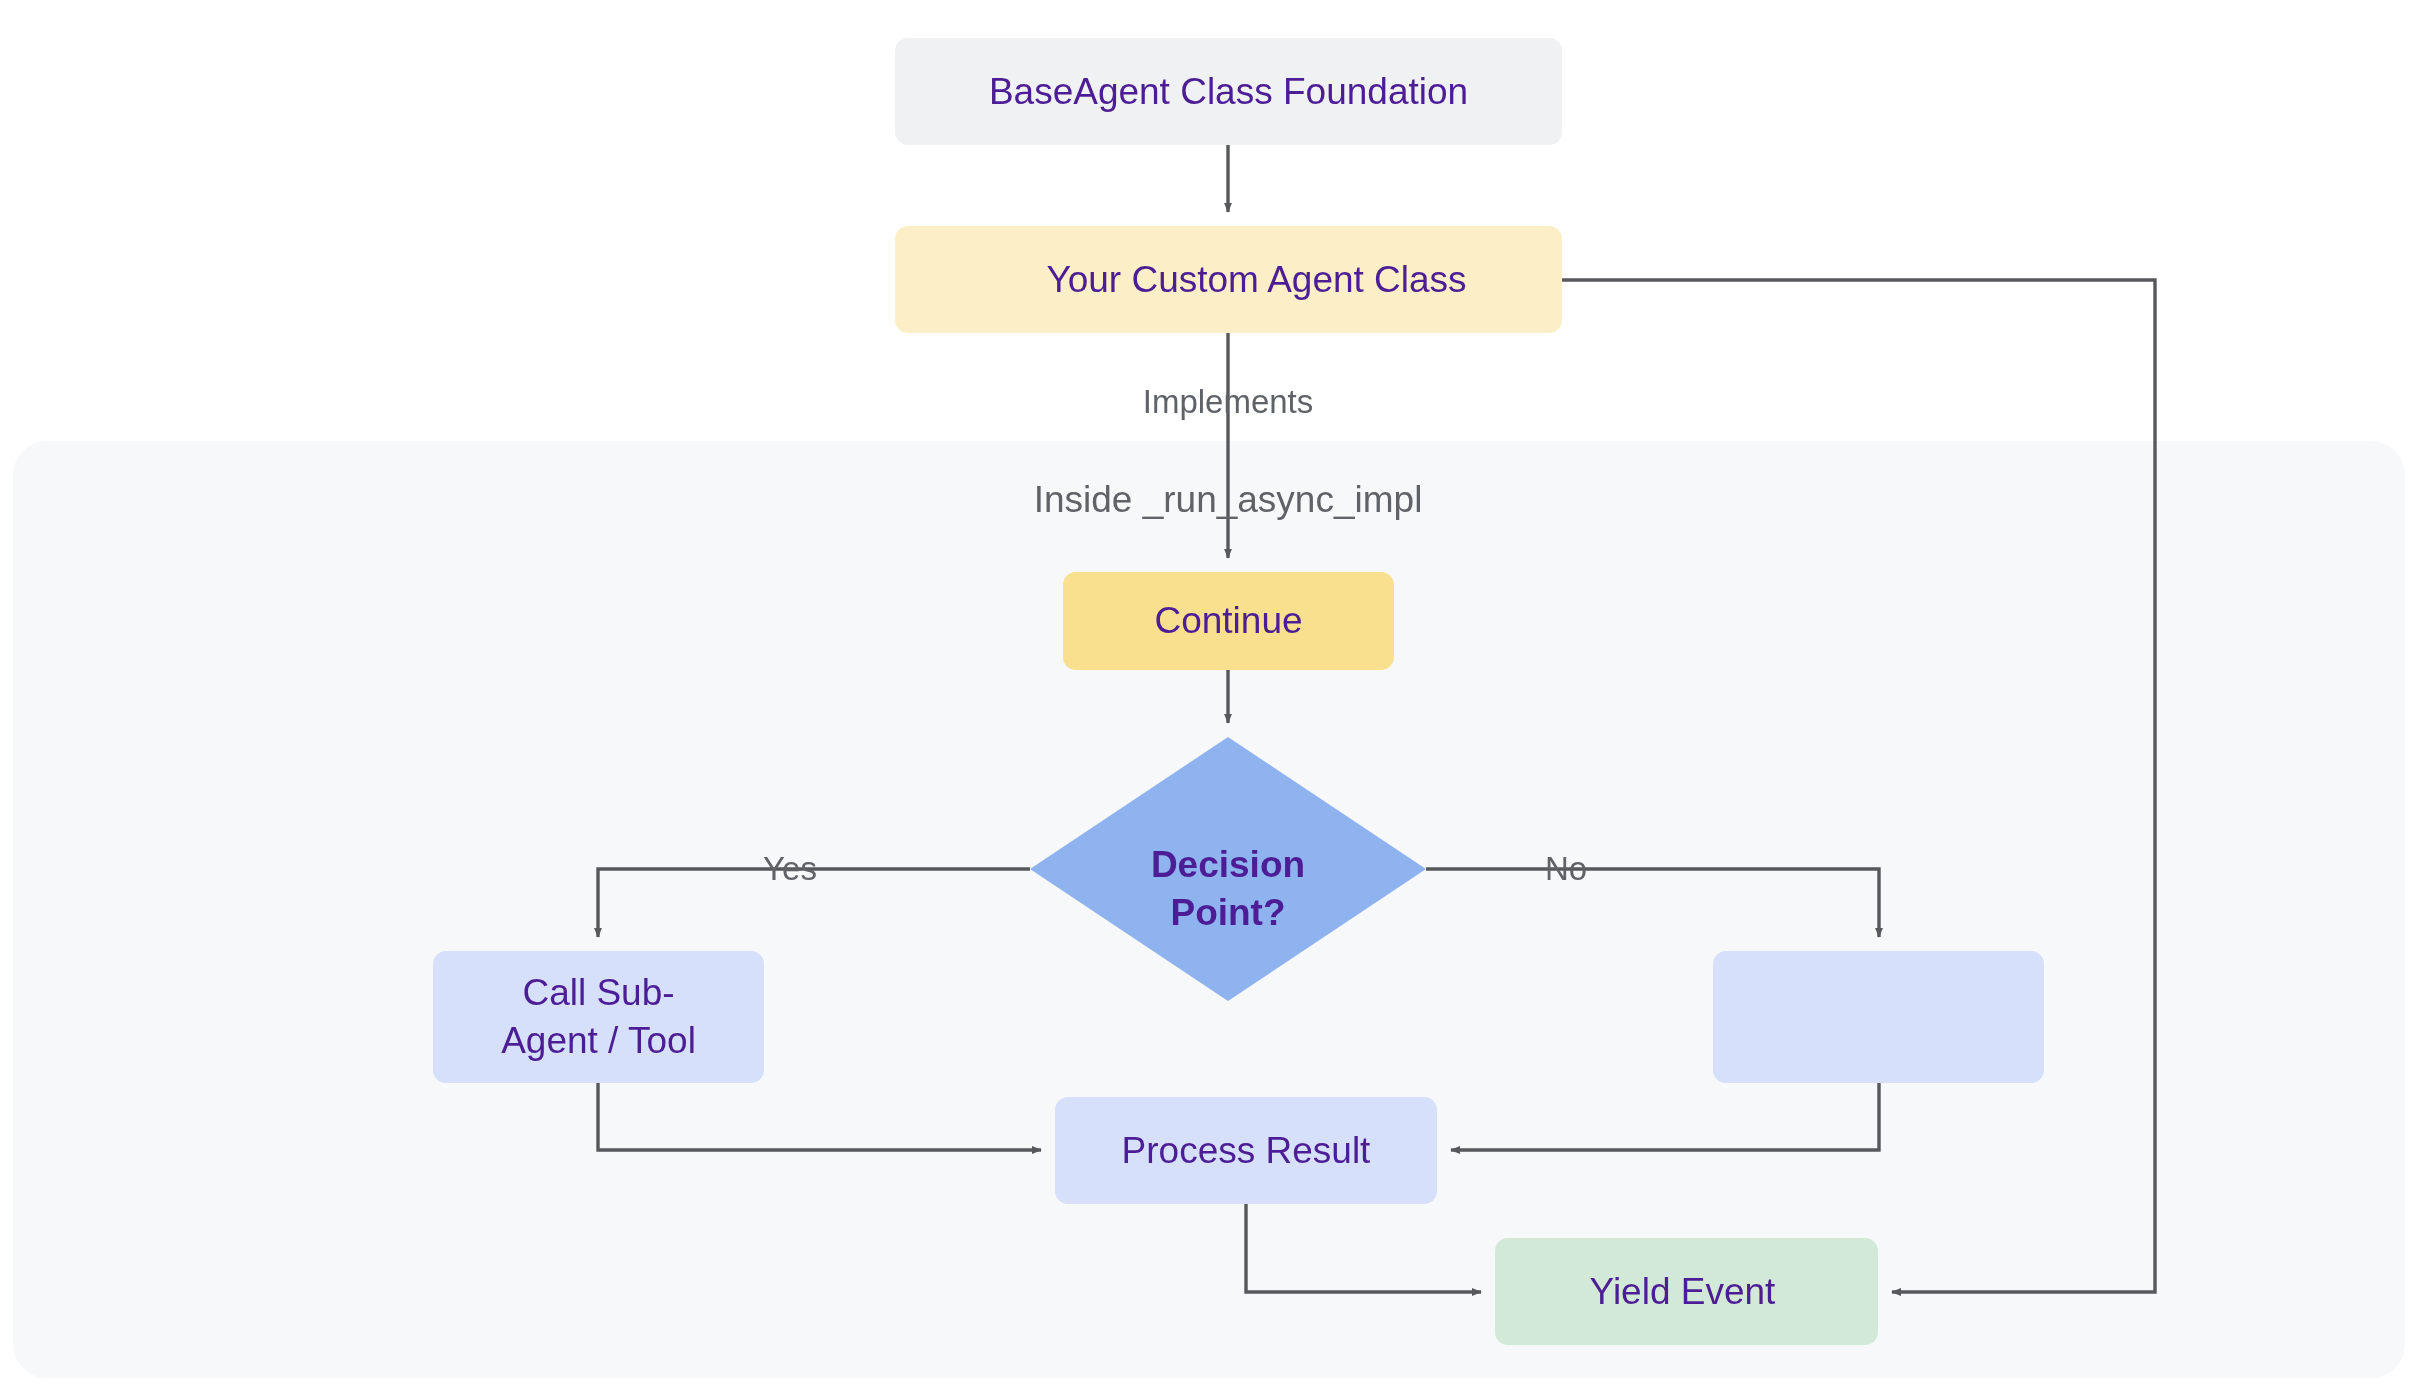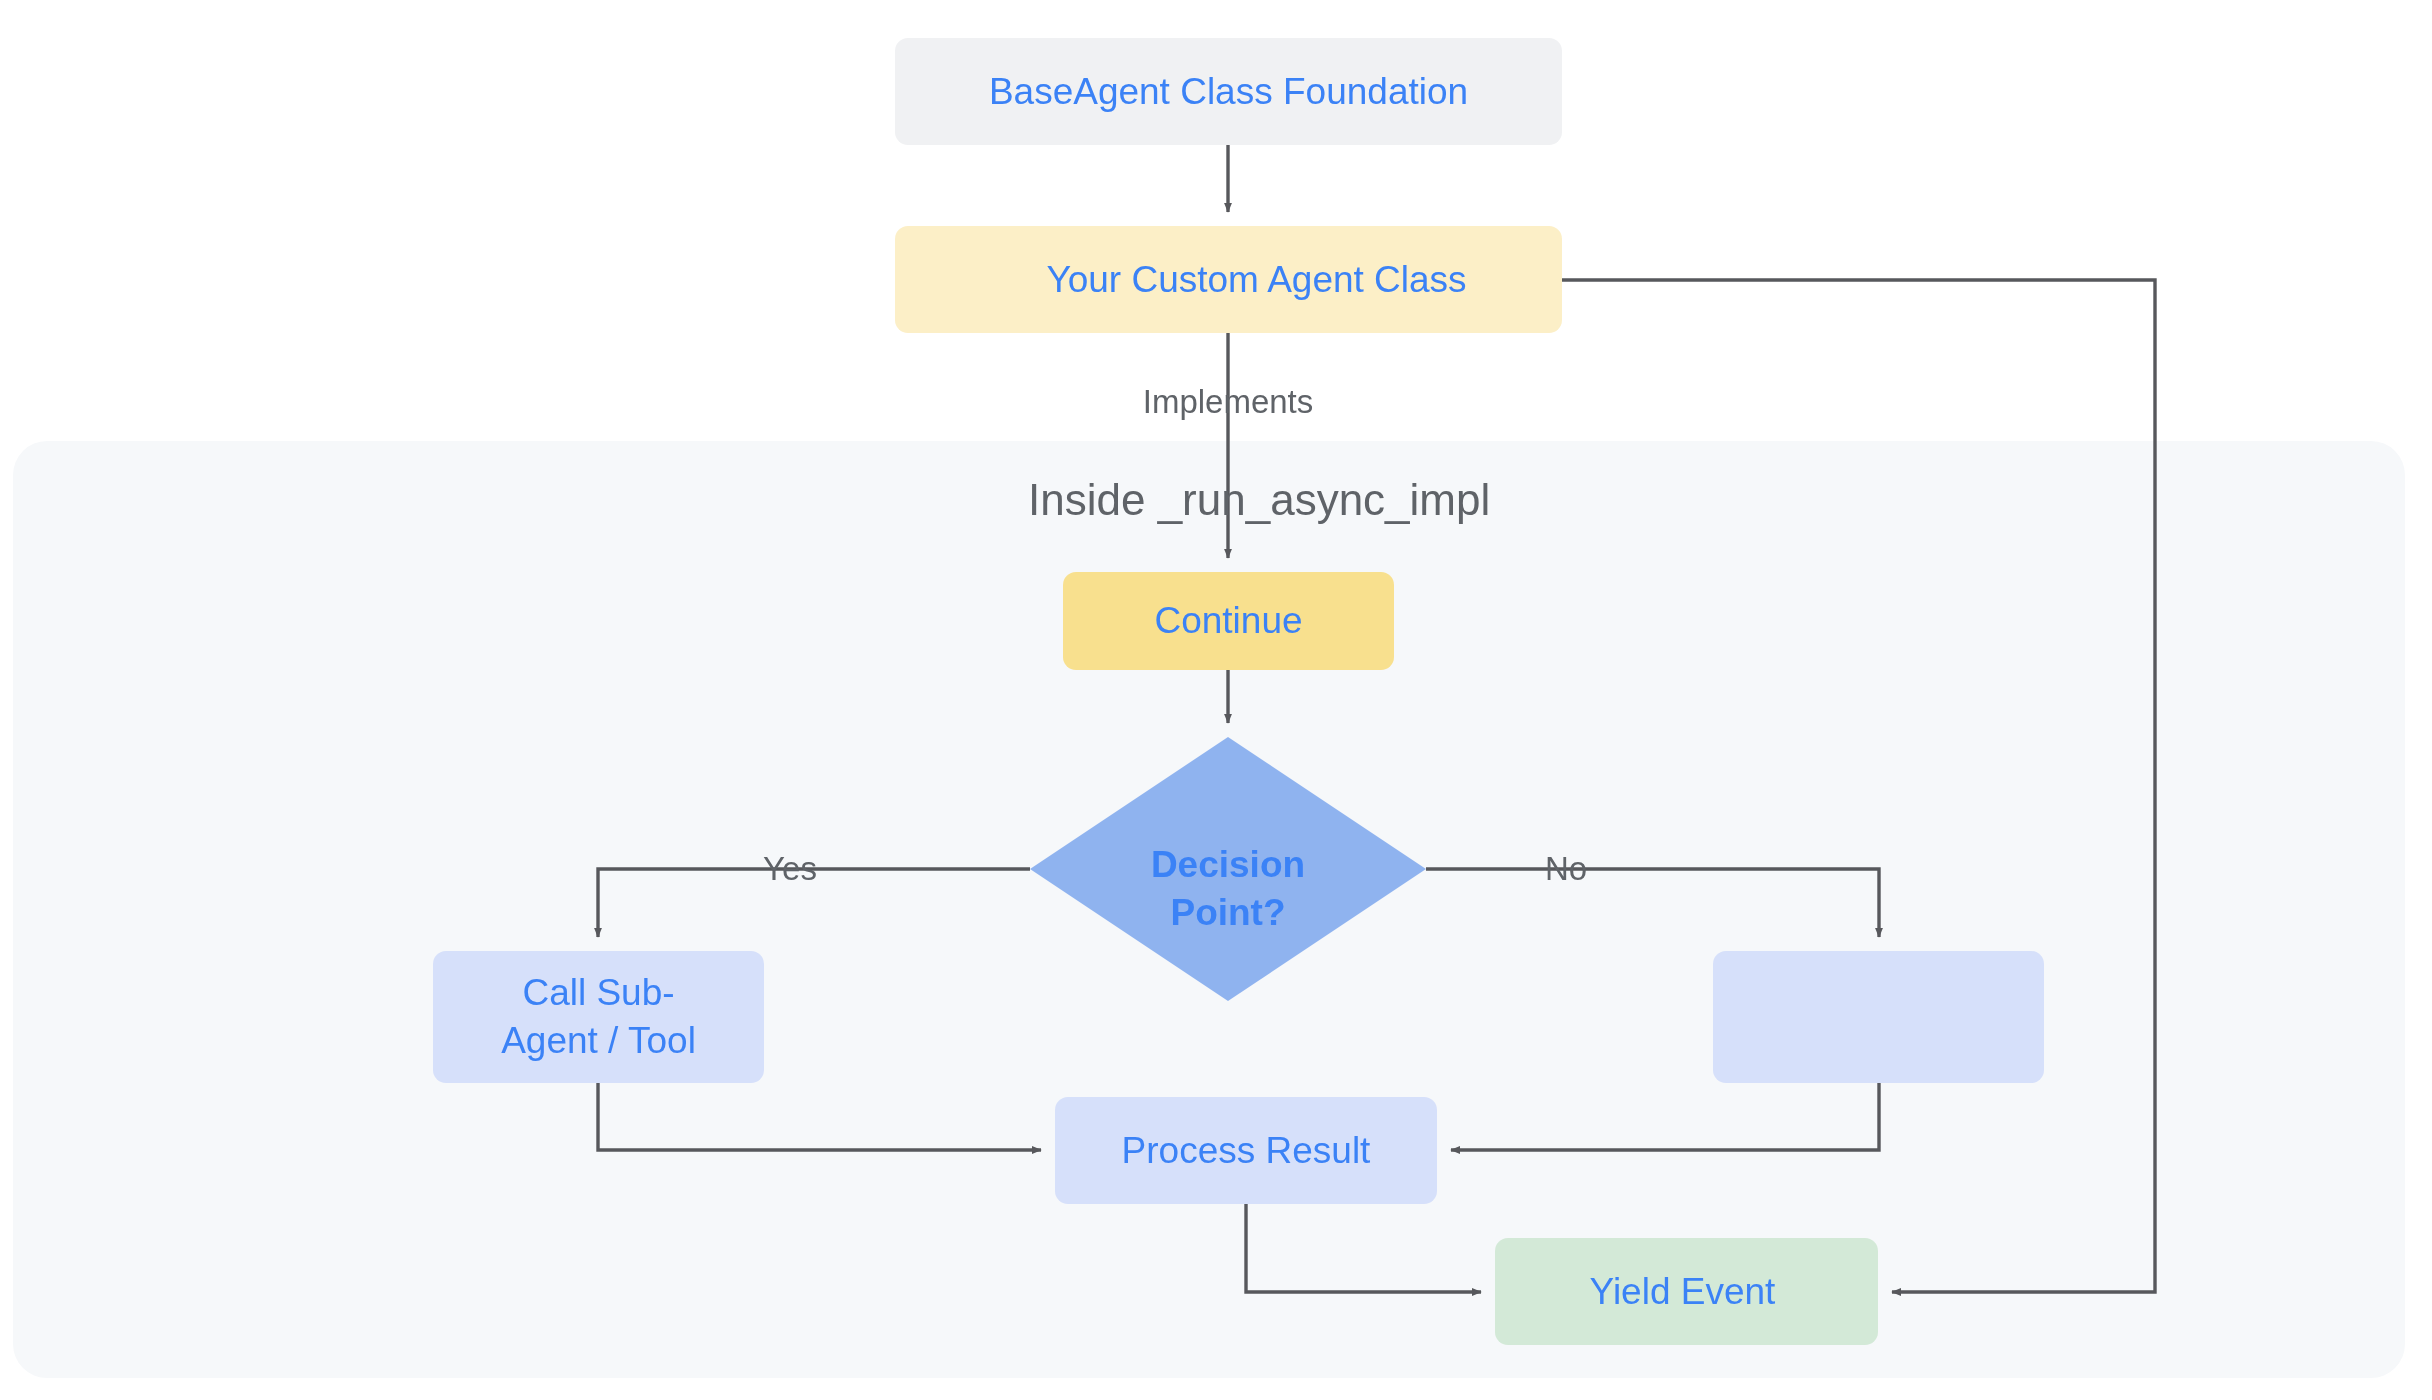--- a/index.html
+++ b/index.html
@@ -23,21 +23,21 @@
     top: 0;
     width: 2432px;
     height: 1400px;
   }
   .node-label {
     position: absolute;
     display: flex;
     align-items: center;
     justify-content: center;
     text-align: center;
-    color: #3b82f6;
+    color: #4c1d95;
     font-family: "Liberation Sans", sans-serif;
     font-size: 37px;
     line-height: 48px;
     white-space: pre-line;
     pointer-events: none;
   }
   .edge-label {
     position: absolute;
     display: flex;
     align-items: center;
@@ -46,21 +46,21 @@
     font-family: "Liberation Sans", sans-serif;
     font-size: 33px;
     line-height: 40px;
     background: transparent;
     white-space: nowrap;
   }
   .subgraph-label {
     position: absolute;
     color: #5f6368;
     font-family: "Liberation Sans", sans-serif;
-    font-size: 44px;
+    font-size: 37px;
     line-height: 40px;
     white-space: nowrap;
     text-align: center;
   }
 </style>
 </head>
 <body>
 
 <div id="canvas">
 

